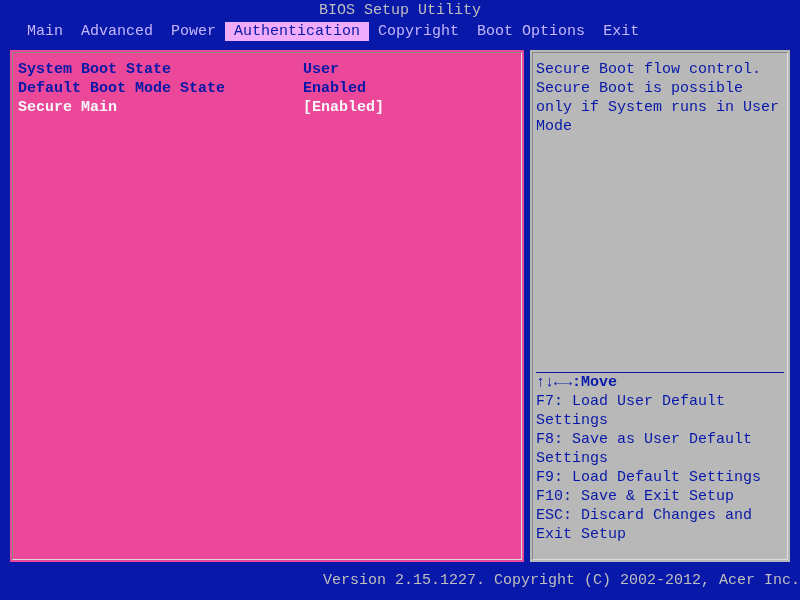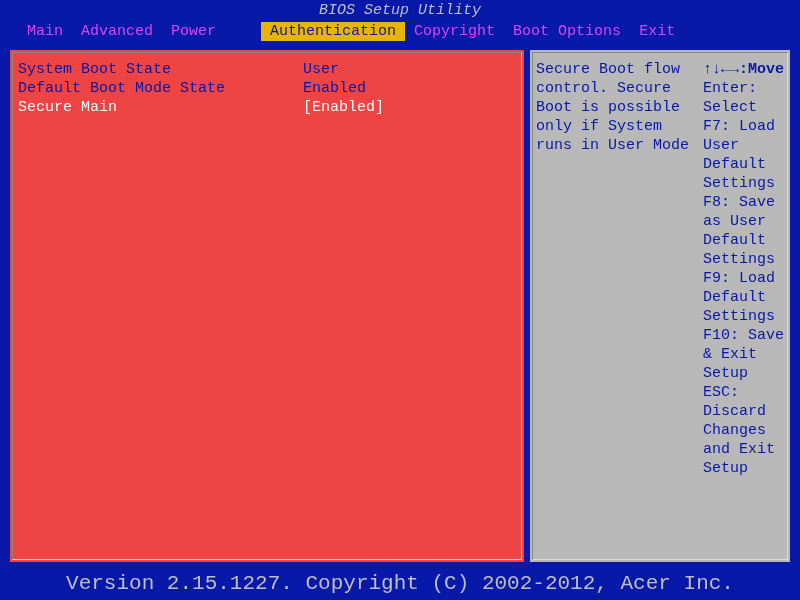--- a/index.html
+++ b/index.html
@@ -15,70 +15,69 @@
       font-size: 15px;
       overflow: hidden;
       color: #a8a8a8;
     }
     .title-bar {
       background: #0818a8;
       color: #bfbfbf;
       text-align: center;
       padding: 2px 0;
       font-size: 15px;
-      font-style: italic;
     }
     .menu-bar {
       background: #0818a8;
       padding: 1px 18px;
       display: flex;
       gap: 0;
     }
     .menu-item {
-      color: #d946ef;
+      color: #c4b5fd;
       padding: 1px 9px;
       cursor: pointer;
     }
     .menu-item.active {
-      background: #eab308;
+      background: #f0abfc;
       color: #0818a8;
-      margin-left: 36px;
     }
     .main-area {
       display: flex;
       padding: 6px 8px;
       gap: 4px;
       height: 528px;
     }
     .content-panel {
       flex: 1;
-      background: #ef4444;
+      background: #ec4899;
       border: 2px solid #0818a8;
       border-right: 1px solid #0818a8;
       padding: 10px 8px;
       position: relative;
+      font-weight: bold;
     }
     .content-panel::before {
       content: '';
       position: absolute;
       inset: 2px;
       border: 1px solid #888;
       border-right: 1px solid #ddd;
       border-bottom: 1px solid #ddd;
       pointer-events: none;
     }
     .help-panel {
       width: 263px;
       background: #b8b8b8;
       border: 2px solid #0818a8;
       border-left: 1px solid #0818a8;
       padding: 10px 6px;
       color: #0818a8;
       display: flex;
-      flex-direction: row;
+      flex-direction: column;
       position: relative;
     }
     .help-panel::before {
       content: '';
       position: absolute;
       inset: 2px;
       border: 1px solid #888;
       border-right: 1px solid #ddd;
       border-bottom: 1px solid #ddd;
       pointer-events: none;
@@ -121,23 +120,23 @@
       position: relative;
       z-index: 1;
       padding-bottom: 8px;
     }
     .key-hint {
       white-space: normal;
     }
     .footer-bar {
       background: #0818a8;
       color: #bfbfbf;
-      text-align: center;
+      text-align: right;
       padding: 2px 0;
-      font-size: 21px;
+      font-size: 15px;
     }
     .arrows {
       font-weight: bold;
     }
   </style>
 </head>
 <body>
 
 <div class="title-bar">BIOS Setup Utility</div>
 
@@ -166,21 +165,20 @@
       <span class="setting-value">[Enabled]</span>
     </div>
   </div>
 
   <div class="help-panel">
     <div class="help-text">Secure Boot flow control. Secure Boot is possible only if System runs in User Mode</div>
     <div class="help-spacer"></div>
     <hr class="help-divider">
     <div class="key-hints">
       <div class="key-hint"><span class="arrows">↑↓←→:Move</span></div>
-      <div class="key-hint">Enter: Select</div>
       <div class="key-hint">F7: Load User Default Settings</div>
       <div class="key-hint">F8: Save as User Default Settings</div>
       <div class="key-hint">F9: Load Default Settings</div>
       <div class="key-hint">F10: Save &amp; Exit Setup</div>
       <div class="key-hint">ESC: Discard Changes and Exit Setup</div>
     </div>
   </div>
 </div>
 
 <div class="footer-bar">Version 2.15.1227. Copyright (C) 2002-2012, Acer Inc.</div>

